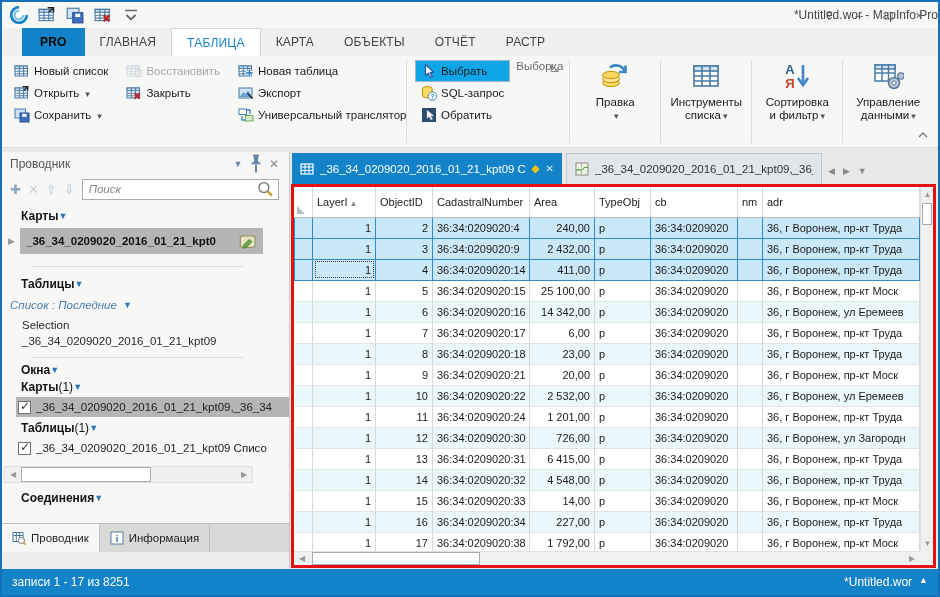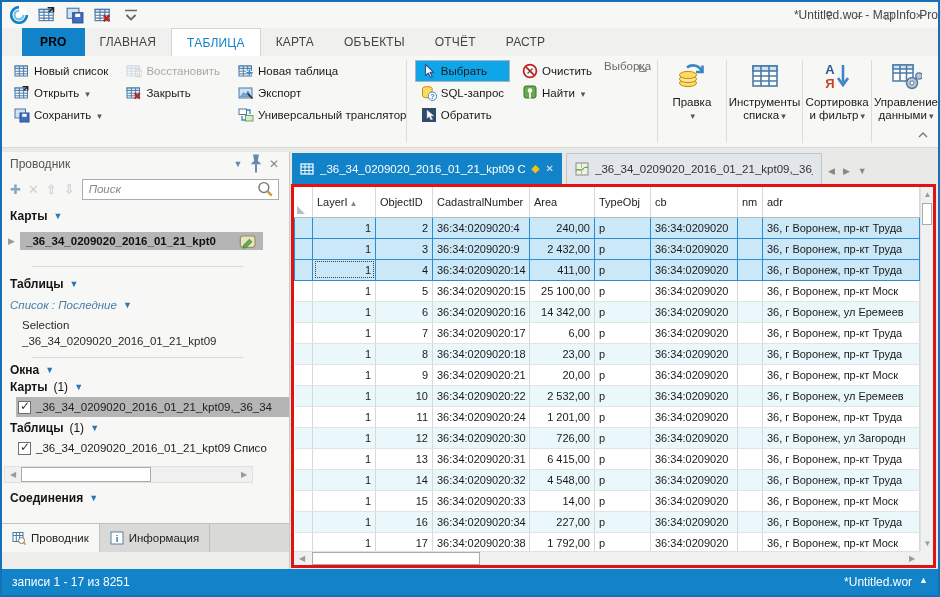--- a/index.html
+++ b/index.html
@@ -48,27 +48,27 @@
 
   
   .explorer { position:absolute; left:0; top:4px; bottom:0; width:288px; background:#f7f7f6; border-right:1px solid #c9c9c9; display:flex; flex-direction:column; overflow:hidden; }
   .exp-header { height:23px; display:flex; align-items:center; padding:0 6px 0 8px; color:#555; font-size:12px; }
   .exp-header .sp { flex:1; }
   .exp-hicon { width:18px; height:16px; display:inline-flex; align-items:center; justify-content:center; color:#7a93ab; }
   .exp-toolbar { height:28px; display:flex; align-items:center; gap:7px; padding:0 10px 0 8px; }
   .tb-glyph { font-size:13px; font-weight:bold; }
   .exp-search { flex:1; height:21px; background:#fff; border:1px solid #ababab; display:flex; align-items:center; padding:0 4px 0 6px; }
   .exp-search-ph { flex:1; font-style:italic; color:#888; font-size:11.5px; }
-  .exp-sec { display:flex; align-items:center; gap:6px; margin:6px 0 2px 8px; font-size:12px; }
+  .exp-sec { display:flex; align-items:center; gap:0; margin:6px 0 2px 19px; font-size:12px; }
   .exp-sec b { font-weight:bold; color:#141414; }
   .exp-sec .cnt { color:#141414; }
   .tri { color:#2e75b6; font-size:9px; }
   .exp-mapitem { display:flex; align-items:center; margin:3px 0 0 6px; height:26px; }
   .exp-expand { width:12px; color:#9a9a9a; font-size:9px; }
-  .exp-mapitem .mi { flex:1; margin-right:26px; background:#b5b5b5; height:18px; display:flex; align-items:center; padding:0 6px; font-weight:bold; font-size:11.5px; color:#111; }
+  .exp-mapitem .mi { flex:1; margin-right:26px; background:#b5b5b5; height:26px; display:flex; align-items:center; padding:0 6px; font-weight:bold; font-size:11.5px; color:#111; }
   .exp-mapitem .mi .sp { flex:1; }
   .exp-div { height:1px; background:#dadada; margin:12px 46px 0 30px; }
   .exp-filter { margin:6px 0 0 8px; font-style:italic; color:#4a7ea8; font-size:11.5px; display:flex; gap:6px; align-items:center; }
   .exp-plain { margin:8px 0 0 20px; font-size:11.5px; color:#2a2a2a; }
   .exp-check { display:flex; align-items:center; gap:5px; height:20px; margin:1px 0 0 14px; font-size:11.5px; white-space:nowrap; overflow:hidden; padding-left:2px; }
   .exp-check.sel { background:#b5b5b5; margin-right:0; }
   .cbx { width:13px; height:13px; background:#fff; border:1px solid #707070; flex:none; position:relative; }
   .cbx::after { content:"✓"; position:absolute; left:1px; top:-3px; font-size:12px; color:#333; }
   .exp-hscroll { height:17px; margin:8px 36px 0 2px; background:#f0f0f0; border:1px solid #e0e0e0; display:flex; align-items:stretch; }
   .sbtn { width:16px; display:flex; align-items:center; justify-content:center; color:#9a9a9a; font-size:8px; background:#f0f0f0; }
@@ -309,43 +309,20 @@
             <div class="rbtn">
               <span class="icn">
                 <svg viewBox="0 0 16 16">
                   <rect x="1" y="1" width="14" height="14" fill="#2e4b6e"></rect>
                   <path d="M6 3v8.5l2.2-1.9 1.7 3.4 1.7-.8-1.7-3.3H13z" fill="#fff" stroke="#9ab" stroke-width=".5"></path>
                 </svg>
               </span>
               <span>Обратить</span>
             </div>
           </div>
-          <div class="rcol">
-            <div class="rbtn">
-              <span class="icn">
-                <svg viewBox="0 0 16 16">
-                  <path d="M5.5 5.5l5 5M10.5 5.5l-5 5" stroke="#555" stroke-width="1.3"></path>
-                  <circle cx="8" cy="8" r="6.4" fill="none" stroke="#c02020" stroke-width="1.7"></circle>
-                  <path d="M3.5 3.5l9 9" stroke="#c02020" stroke-width="1.7"></path>
-                </svg>
-              </span>
-              <span>Очистить</span>
-            </div>
-            <div class="rbtn">
-              <span class="icn">
-                <svg viewBox="0 0 16 16">
-                  <rect x="2" y="1" width="12" height="12" rx="2" fill="#6aa84f" stroke="#38761d"></rect>
-                  <circle cx="8" cy="5.6" r="2.3" fill="#fff"></circle>
-                  <path d="M8 8v5.5" stroke="#fff" stroke-width="1.6"></path>
-                </svg>
-              </span>
-              <span>Найти</span>
-              <span class="caret"></span>
-            </div>
-          </div>
         </div>
         <div class="rcap"><span>Выборка</span><span class="launcher">
             <svg viewBox="0 0 12 12">
               <path d="M2.5 2.5v7h7" fill="none" stroke="#888"></path>
               <path d="M5.5 5.5l3.5 3.5M9 6v3H6" fill="none" stroke="#888"></path>
             </svg>
           </span></div>
       </div>
       <div class="rsep"></div>
       <div class="rbig">

